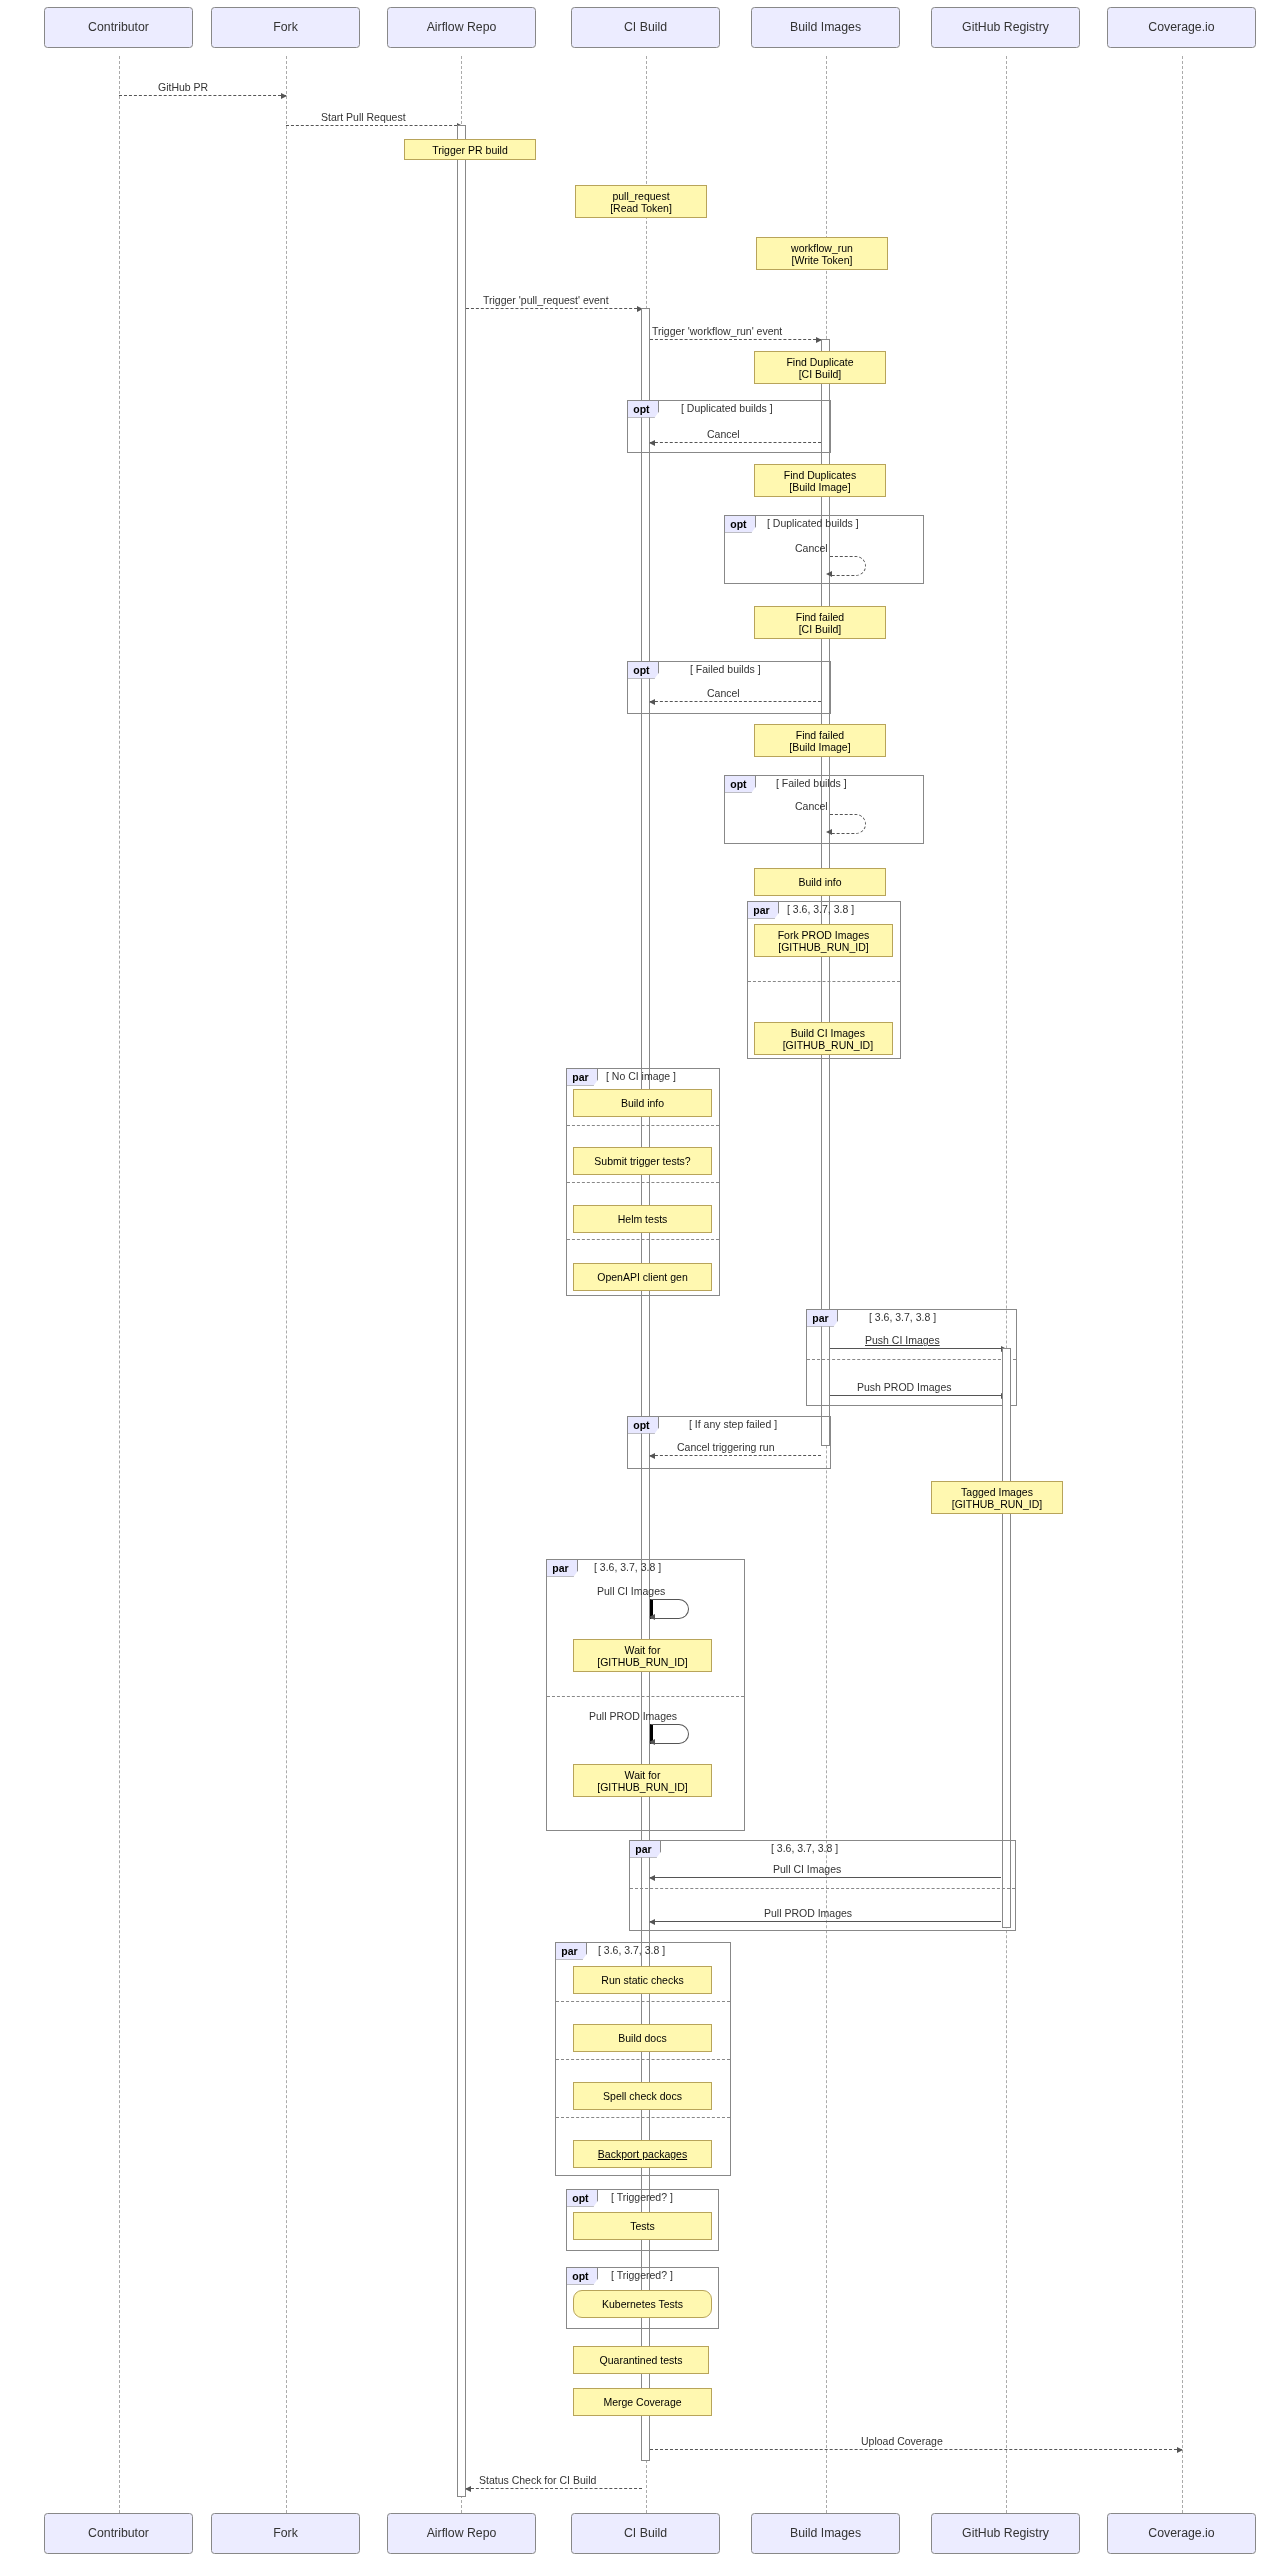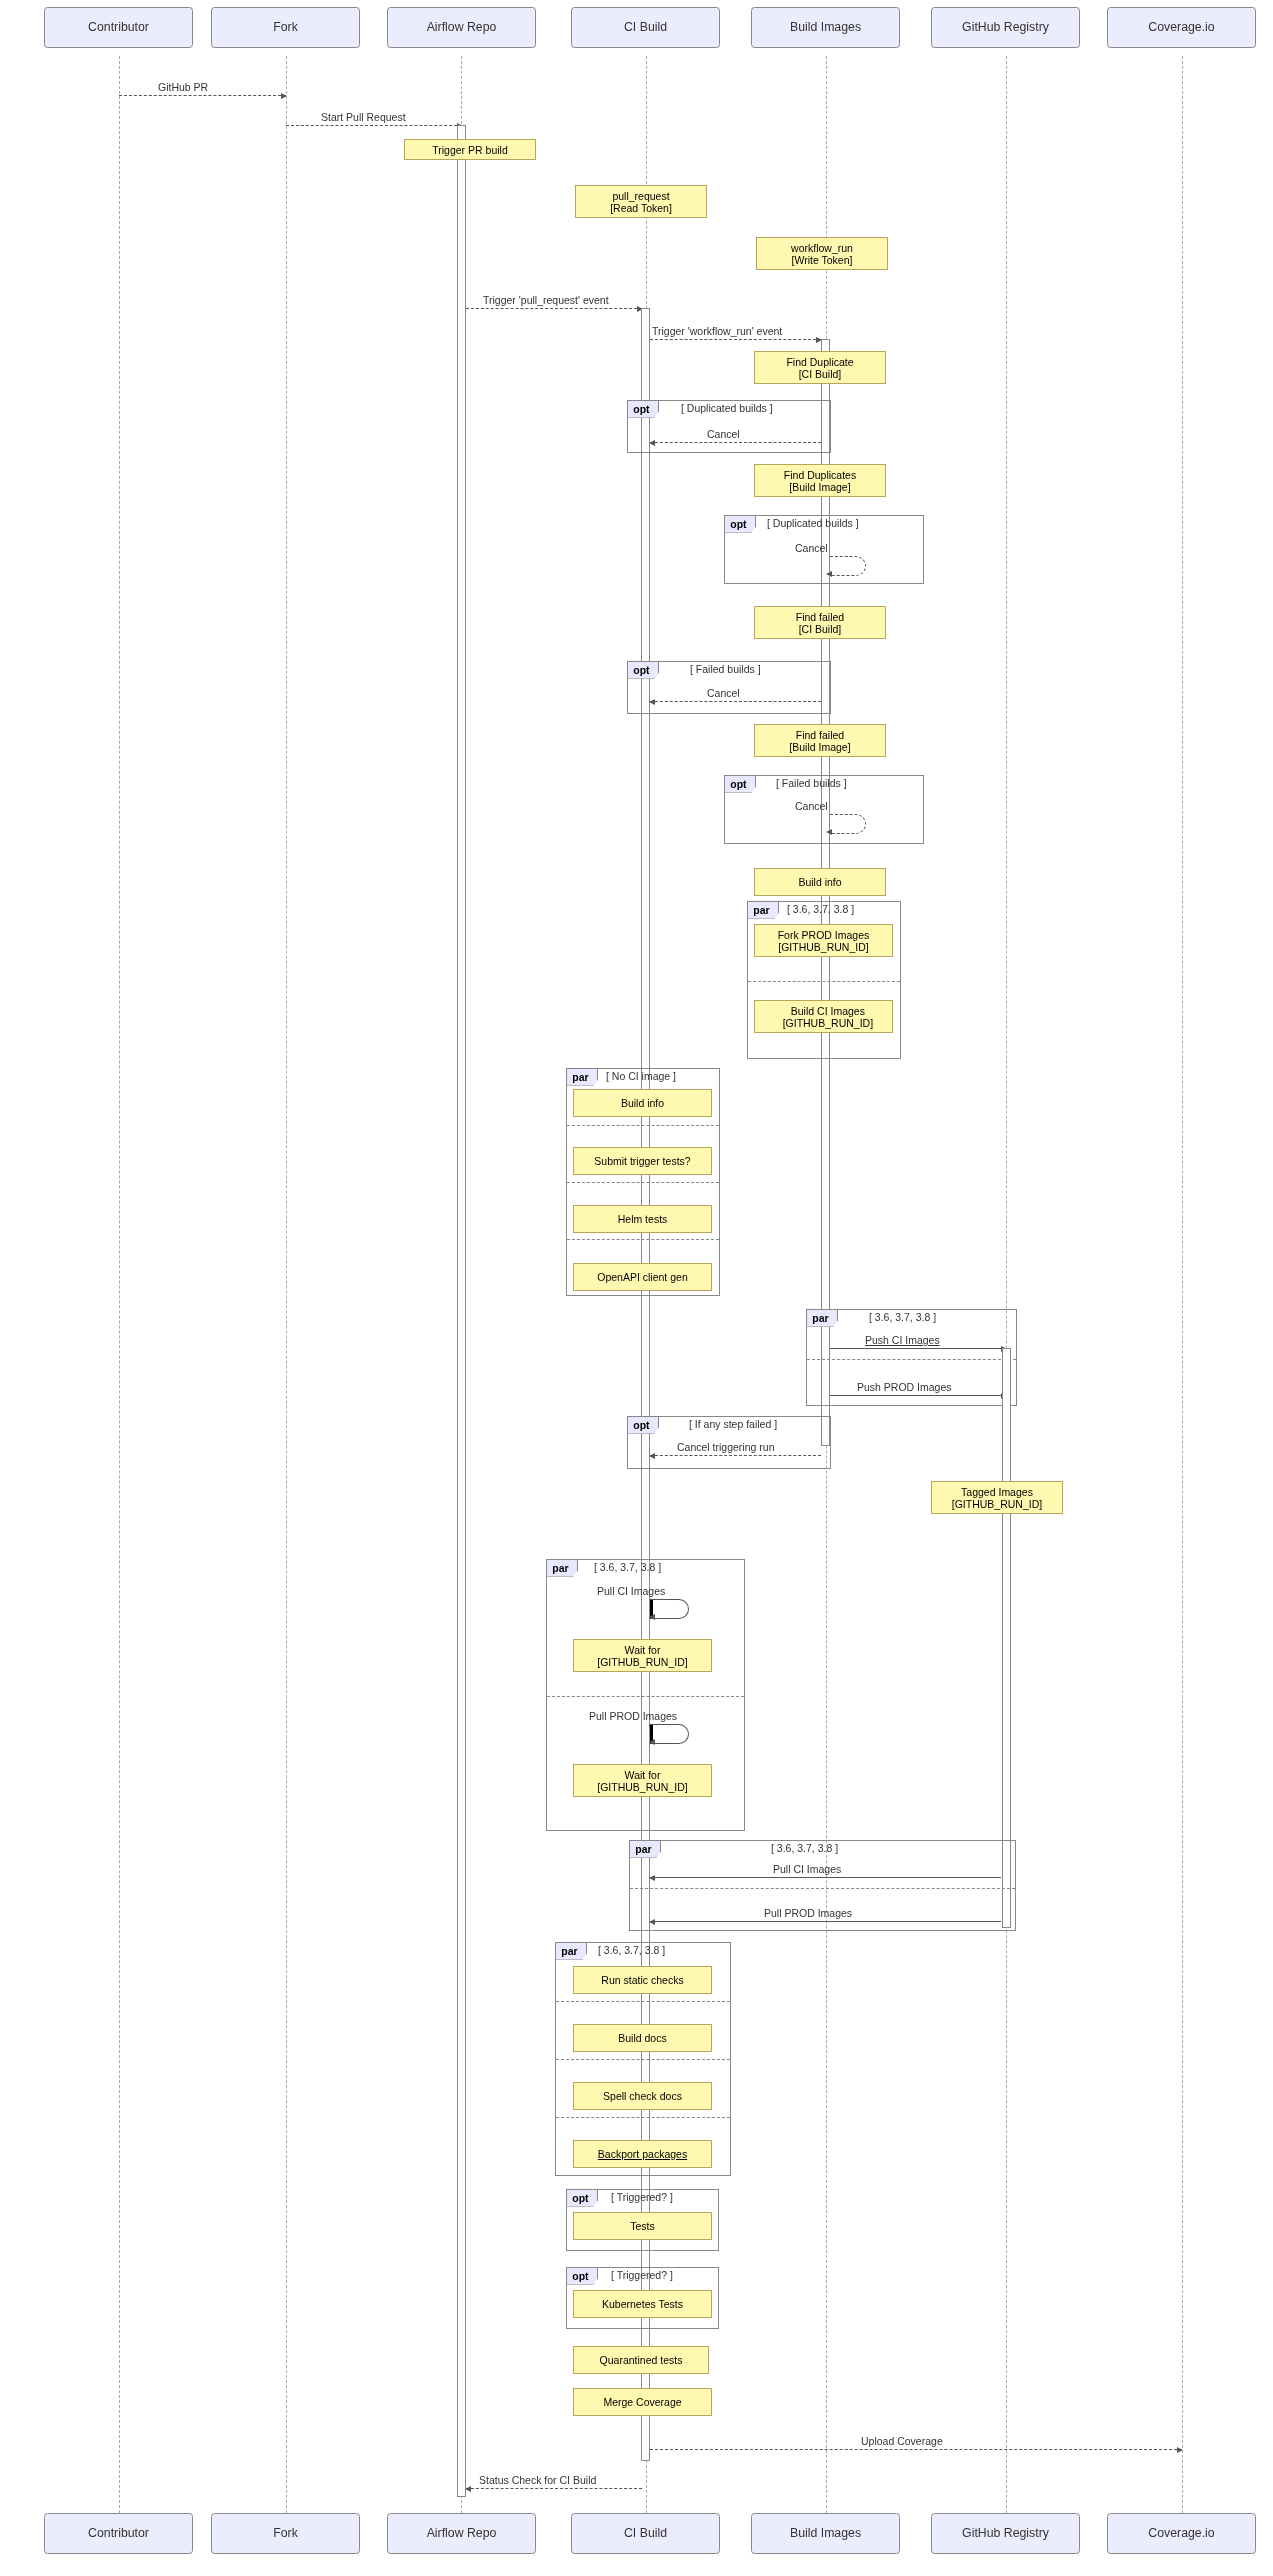--- a/index.html
+++ b/index.html
@@ -233,21 +233,21 @@
   <div class="note" style="left:754px; top:868px; width:132px; padding:7px 5.3px;"><span>Build info</span></div>
 
   <div class="frag" style="left:747px; top:901px; width:154px; height:158px;">
     <div class="frag-label">par</div>
     <div class="frag-cond" style="left:39px;">[ 3.6, 3.7, 3.8 ]</div>
     <div class="frag-divider" style="top:79px;"></div>
   </div>
   <div class="note" style="left:754px; top:924px; width:139px;">
     <span>Fork PROD Images</span><br><span>[GITHUB_RUN_ID]</span>
   </div>
-  <div class="note" style="left:754px; top:1000px; width:139px;padding-left:14px;">
+  <div class="note" style="left:754px; top:1022px; width:139px;padding-left:14px;">
     <span>Build CI Images</span><br><span>[GITHUB_RUN_ID]</span>
   </div>
 
   <div class="frag" style="left:566px; top:1068px; width:154px; height:228px;">
     <div class="frag-label">par</div>
     <div class="frag-cond" style="left:39px;">[ No CI image ]</div>
     <div class="frag-divider" style="top:56px;"></div>
     <div class="frag-divider" style="top:113px;"></div>
     <div class="frag-divider" style="top:170px;"></div>
   </div>
@@ -320,21 +320,21 @@
   <div class="frag" style="left:566px; top:2189px; width:153px; height:62px;">
     <div class="frag-label">opt</div>
     <div class="frag-cond" style="left:44px;">[ Triggered? ]</div>
   </div>
   <div class="note" style="left:573px; top:2212px; width:139px; padding:7px 5.3px;"><span>Tests</span></div>
 
   <div class="frag" style="left:566px; top:2267px; width:153px; height:62px;">
     <div class="frag-label">opt</div>
     <div class="frag-cond" style="left:44px;">[ Triggered? ]</div>
   </div>
-  <div class="note" style="left:573px; top:2290px; width:139px; padding:7px 5.3px;"><span>Kubernetes Tests</span></div>
+  <div class="note" style="left:573px; top:2290px; width:139px; padding:7px 5.3px;border-radius:9px;"><span>Kubernetes Tests</span></div>
 
   <div class="note" style="left:573px; top:2346px; width:136px; padding:7px 5.3px;"><span>Quarantined tests</span></div>
   <div class="note" style="left:573px; top:2388px; width:139px; padding:7px 5.3px;"><span>Merge Coverage</span></div>
 
   <div class="msg-label" style="left:861px; top:2435px;">Upload Coverage</div>
   <div class="msg-line arrow-right" style="left:650px; top:2449px; width:532px;"></div>
 
   <div class="msg-label" style="left:479px; top:2474px;">Status Check for CI Build</div>
   <div class="msg-line arrow-left" style="left:466px; top:2488px; width:176px;"></div>
 

